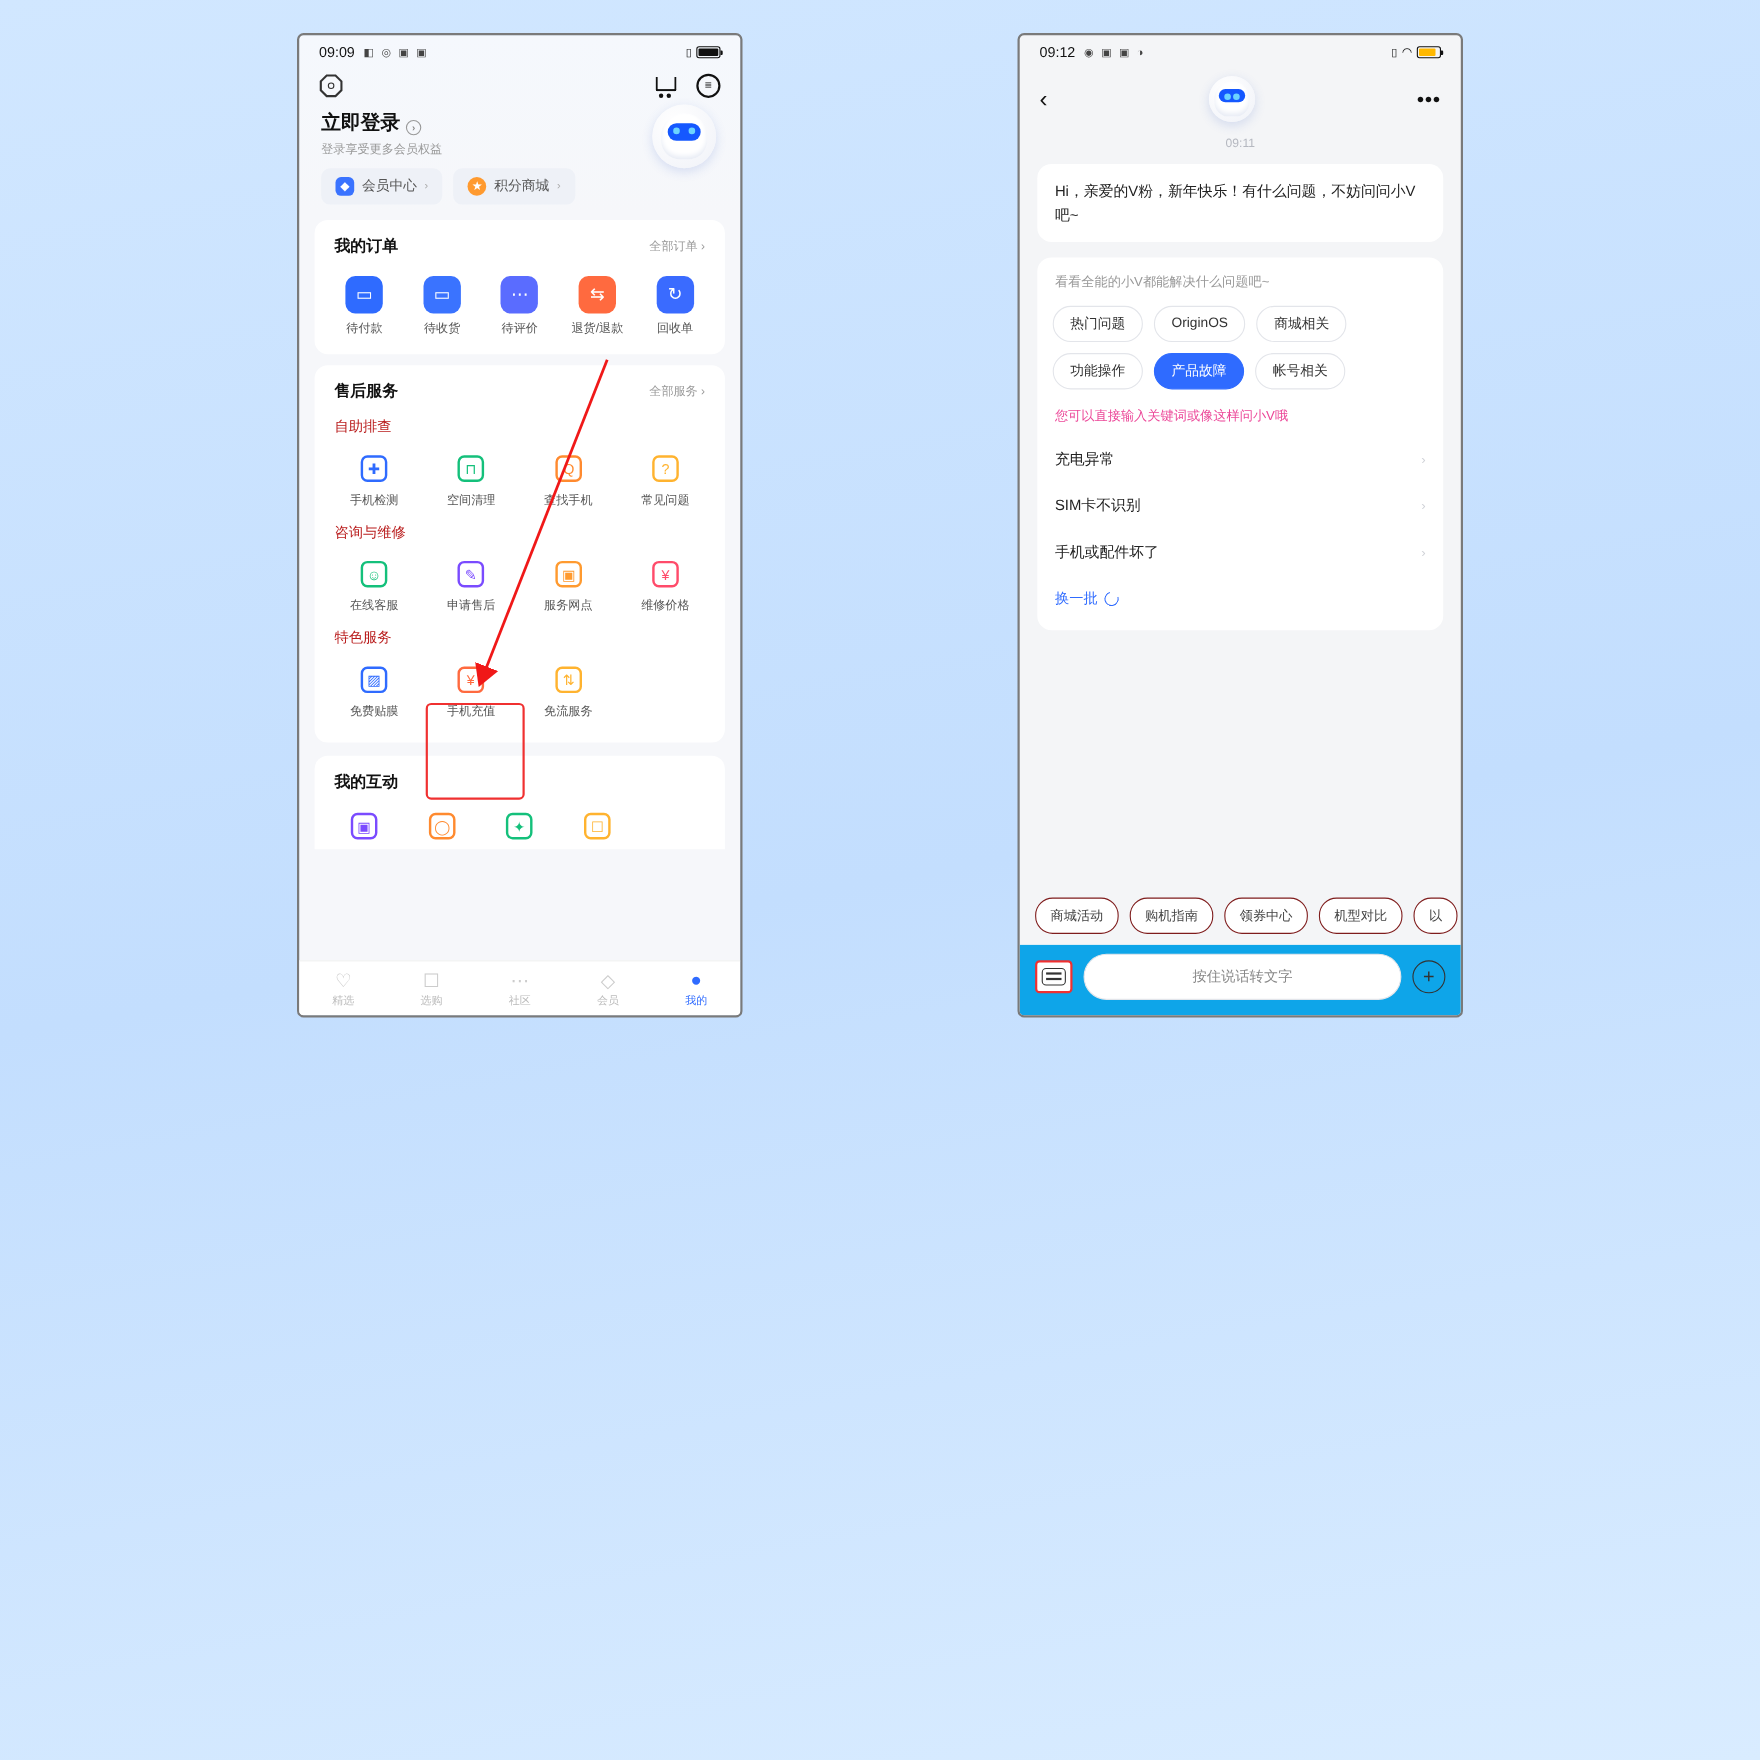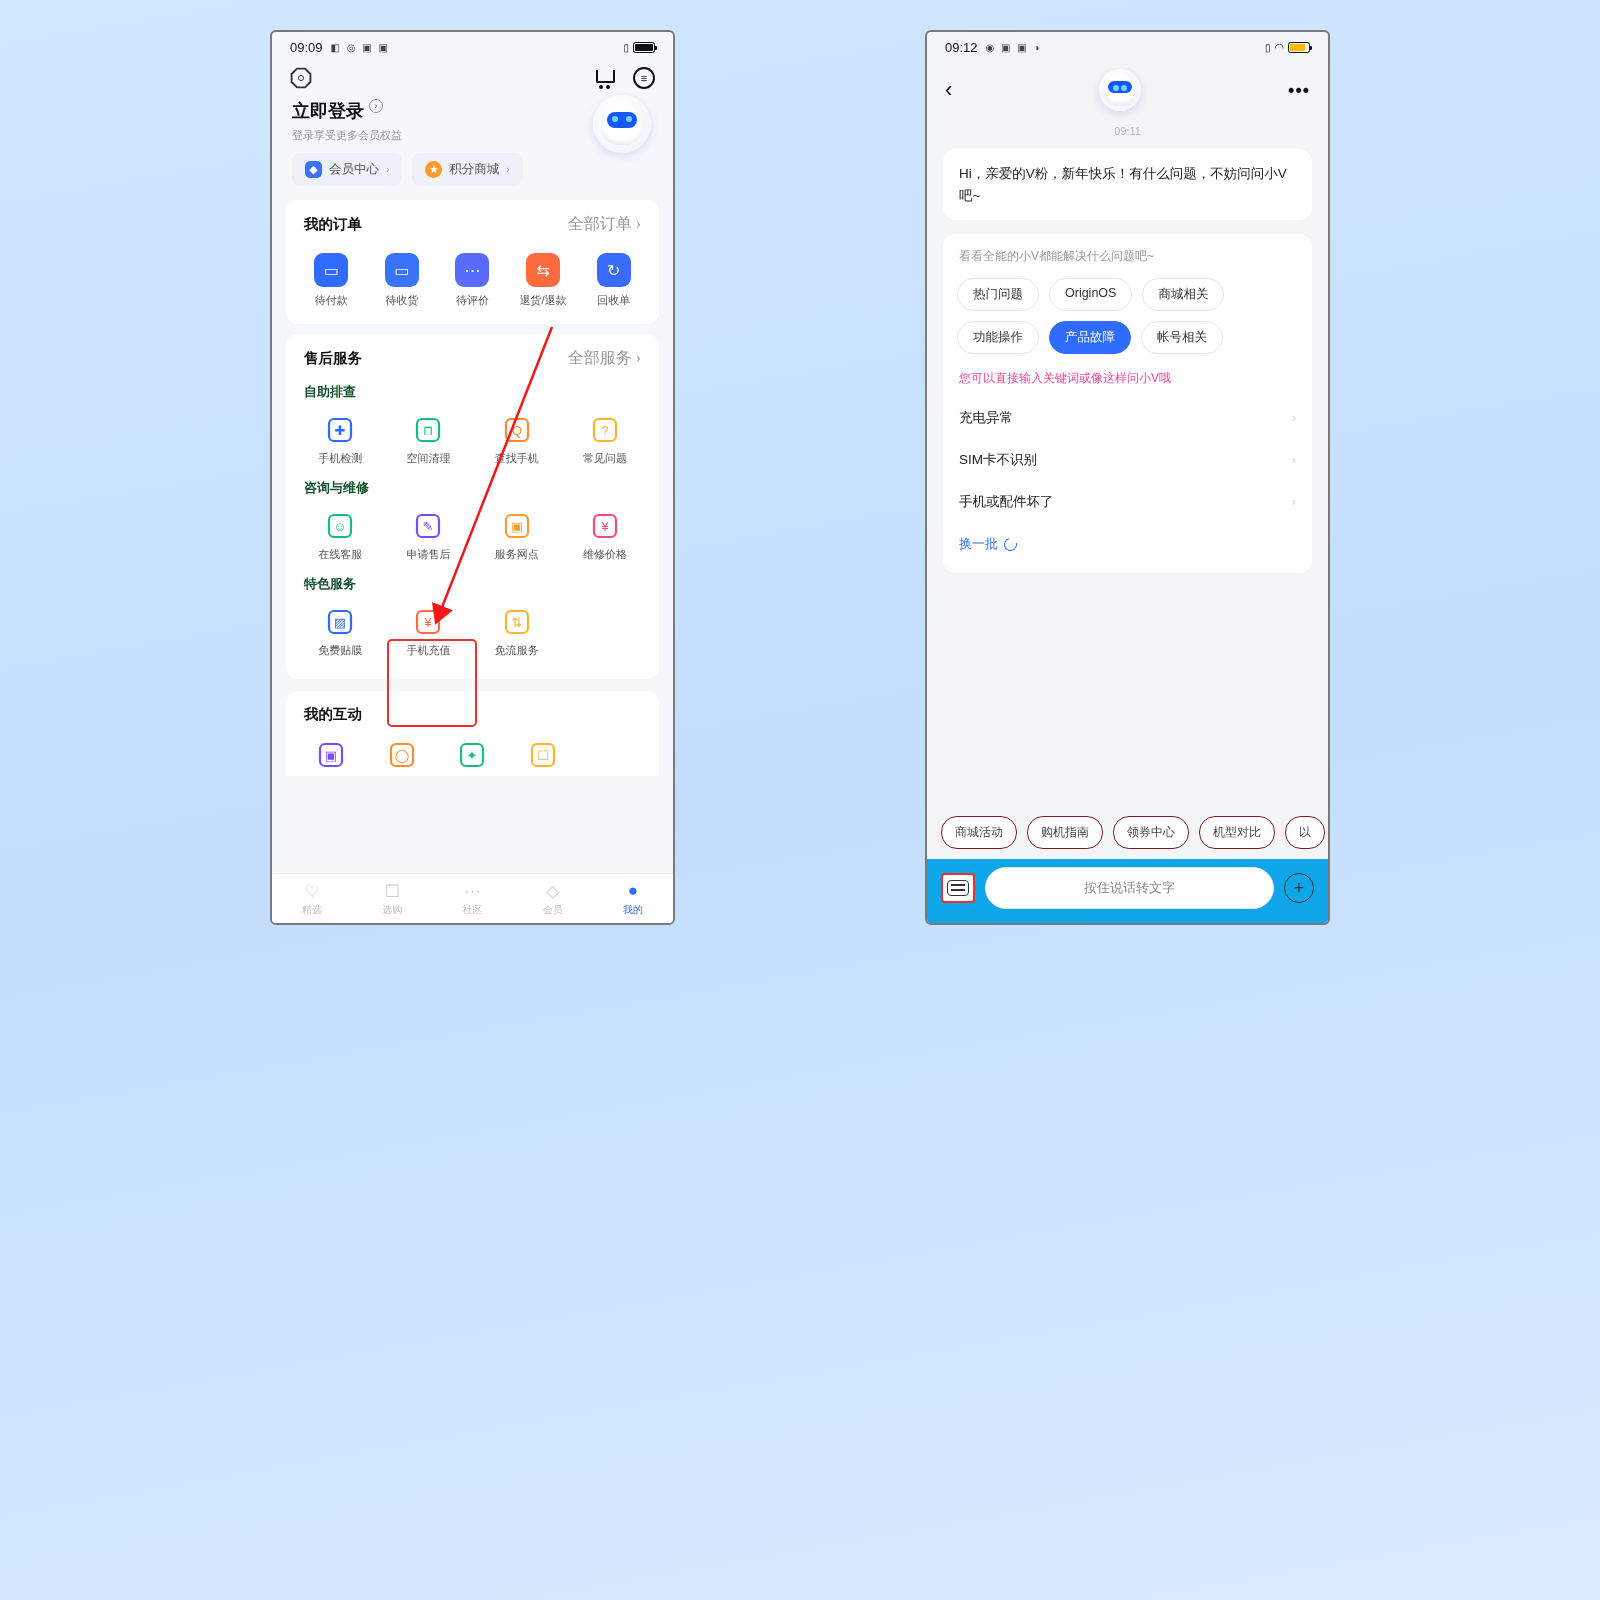--- a/index.html
+++ b/index.html
@@ -19,43 +19,43 @@
 .topicons{display:flex;justify-content:space-between;align-items:center;padding:8px 18px 6px;}
 .hex{width:22px;height:22px;border:2px solid #333;border-radius:6px;transform:rotate(0deg);display:flex;align-items:center;justify-content:center;}
 .hex.oct{clip-path:polygon(30% 3%,70% 3%,97% 30%,97% 70%,70% 97%,30% 97%,3% 70%,3% 30%);border:none;background:#333;position:relative;}
 .hex.oct::after{content:"";position:absolute;inset:2px;background:#f6f8fc;clip-path:inherit;}
 .hex.oct .dot{width:6px;height:6px;border:1.8px solid #333;border-radius:50%;position:relative;z-index:1;}
 .cart{width:22px;height:20px;position:relative;}
 .cart::before{content:"";position:absolute;left:1px;top:2px;width:15px;height:11px;border:2px solid #111;border-radius:0 0 2px 2px;border-top:none;}
 .cart::after{content:"";position:absolute;left:4px;bottom:-1px;width:4px;height:4px;border-radius:50%;background:#111;box-shadow:7px 0 #111;}
 .bubble{width:22px;height:22px;border:2px solid #111;border-radius:50%;display:flex;align-items:center;justify-content:center;font-size:11px;font-weight:bold;}
 .login{padding:4px 20px 10px;position:relative;}
-.login h2{font-size:18px;font-weight:700;color:#111;display:flex;align-items:flex-start;gap:5px;}
+.login h2{font-size:18px;font-weight:700;color:#111;display:flex;align-items:flex-end;gap:5px;}
 .chev{width:14px;height:14px;border:1.3px solid #999;border-radius:50%;display:inline-flex;align-items:center;justify-content:center;font-size:9px;color:#888;}
 .login p{font-size:11px;color:#999;margin-top:5px;}
 .avatar{position:absolute;right:22px;top:0;width:58px;height:58px;background:radial-gradient(circle at 35% 30%,#fff,#f0f2f8);border-radius:50%;box-shadow:0 3px 10px rgba(60,100,200,.18);display:flex;align-items:center;justify-content:center;}
 .avatar .face{width:42px;height:42px;background:#fff;border-radius:22px 22px 18px 18px;position:relative;box-shadow:inset 0 -3px 5px #e8ecf5;}
 .avatar .visor{position:absolute;left:6px;right:6px;top:9px;height:16px;background:#1558ff;border-radius:8px;}
 .avatar .visor::before,.avatar .visor::after{content:"";position:absolute;top:4px;width:6px;height:6px;background:#6cd4ff;border-radius:50%;}
 .avatar .visor::before{left:5px;}
 .avatar .visor::after{right:5px;}
 .pillrow{display:flex;gap:10px;padding:0 20px 14px;}
 .pill{flex:0 0 auto;background:#eef1f7;border-radius:8px;padding:8px 13px;display:flex;align-items:center;gap:7px;font-size:12.5px;color:#555;}
 .pill .ic{width:17px;height:17px;border-radius:5px;display:flex;align-items:center;justify-content:center;color:#fff;font-size:11px;}
 .pill .ar{font-size:10px;color:#aaa;}
 .card{background:#fff;margin:0 14px 12px;border-radius:12px;padding:14px 10px 12px;}
 .card.nogap{margin-bottom:10px;}
 .chead{display:flex;justify-content:space-between;align-items:center;padding:0 8px 14px;}
 .chead h3{font-size:14.5px;font-weight:700;color:#111;}
-.chead a{font-size:16px;color:#999;text-decoration:none;font-family:Liberation Serif, serif;}
+.chead a{font-size:11px;color:#999;text-decoration:none;}
 .grid{display:grid;grid-template-columns:repeat(5,1fr);gap:0;}
 .cell{display:flex;flex-direction:column;align-items:center;gap:6px;padding:4px 0;}
 .cell .sq{width:34px;height:34px;border-radius:9px;display:flex;align-items:center;justify-content:center;color:#fff;}
 .cell span{font-size:11px;color:#555;}
-.sub{font-size:13px;font-weight:700;color:#14532d;padding:0 8px 12px;}
+.sub{font-size:13px;font-weight:400;color:#b91c1c;padding:0 8px 12px;}
 .grid4{display:grid;grid-template-columns:repeat(4,1fr);gap:6px 0;margin-bottom:10px;}
 .scell{display:flex;flex-direction:column;align-items:center;gap:7px;padding:3px 0;}
 .scell .ic{width:28px;height:28px;display:flex;align-items:center;justify-content:center;}
 .scell span{font-size:11px;color:#555;}
 .redbox{border:2.4px solid #f03030;border-radius:5px;position:absolute;pointer-events:none;}
 .box1{left:115px;top:607px;width:90px;height:88px;}
 .navbar{margin-top:auto;background:#fff;border-top:1px solid #f0f0f0;display:grid;grid-template-columns:repeat(5,1fr);padding:7px 0 6px;}
 .nitem{display:flex;flex-direction:column;align-items:center;gap:2px;font-size:10px;color:#bbb;}
 .nitem.active{color:#2f6bff;}
 .nitem .ni{width:22px;height:20px;display:flex;align-items:center;justify-content:center;}

